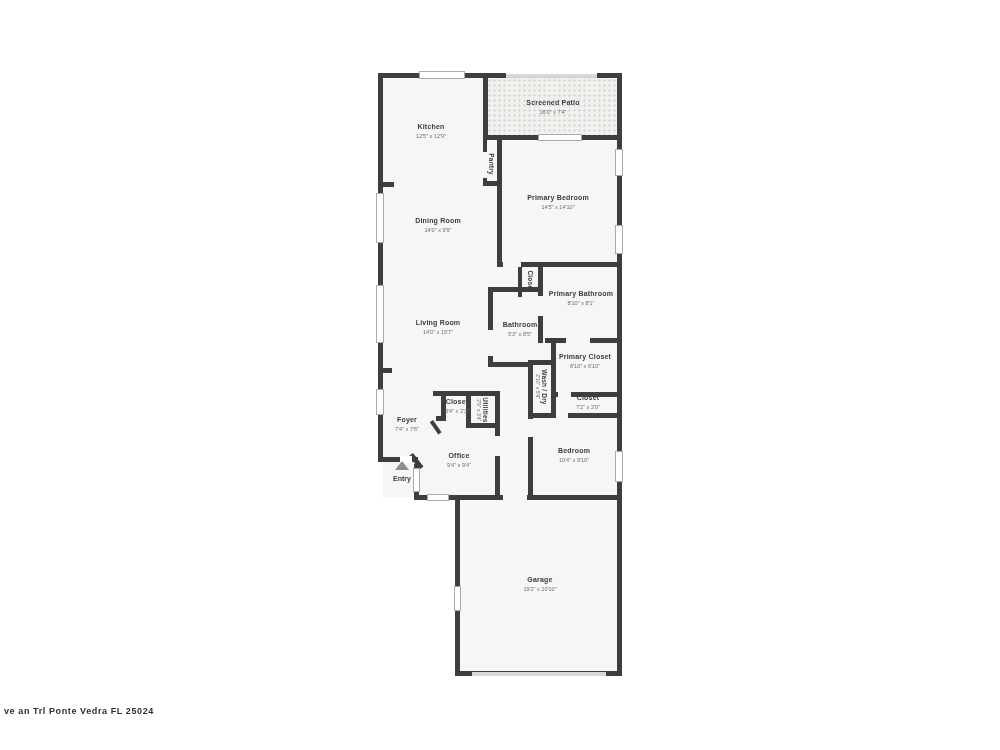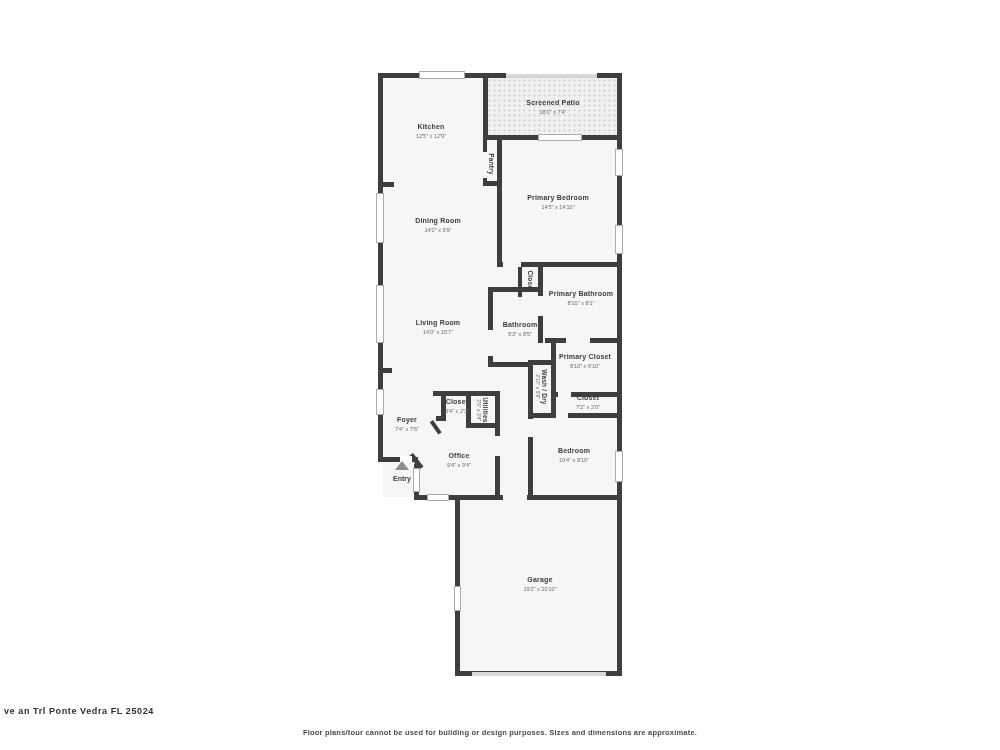--- a/index.html
+++ b/index.html
@@ -180,14 +180,13 @@
   <div class="room-label" style="left:540px;top:584px;">
     <span class="room-name">Garage</span>
     <span class="room-dims">19'2" x 20'10"</span>
   </div>
 
   <div class="entry-tri" style="left:395px;top:461px;"></div>
   <div class="entry-label" style="left:402px;top:475px;">Entry</div>
 
   <div class="wm-address">ve an Trl Ponte Vedra FL 25024</div>
 
-  <div class="footer-disclaimer">Floor plans/tour cannot be used for building or design purposes. Sizes and dimensions are approximate.</div>
 </div>
 
 </body></html>

